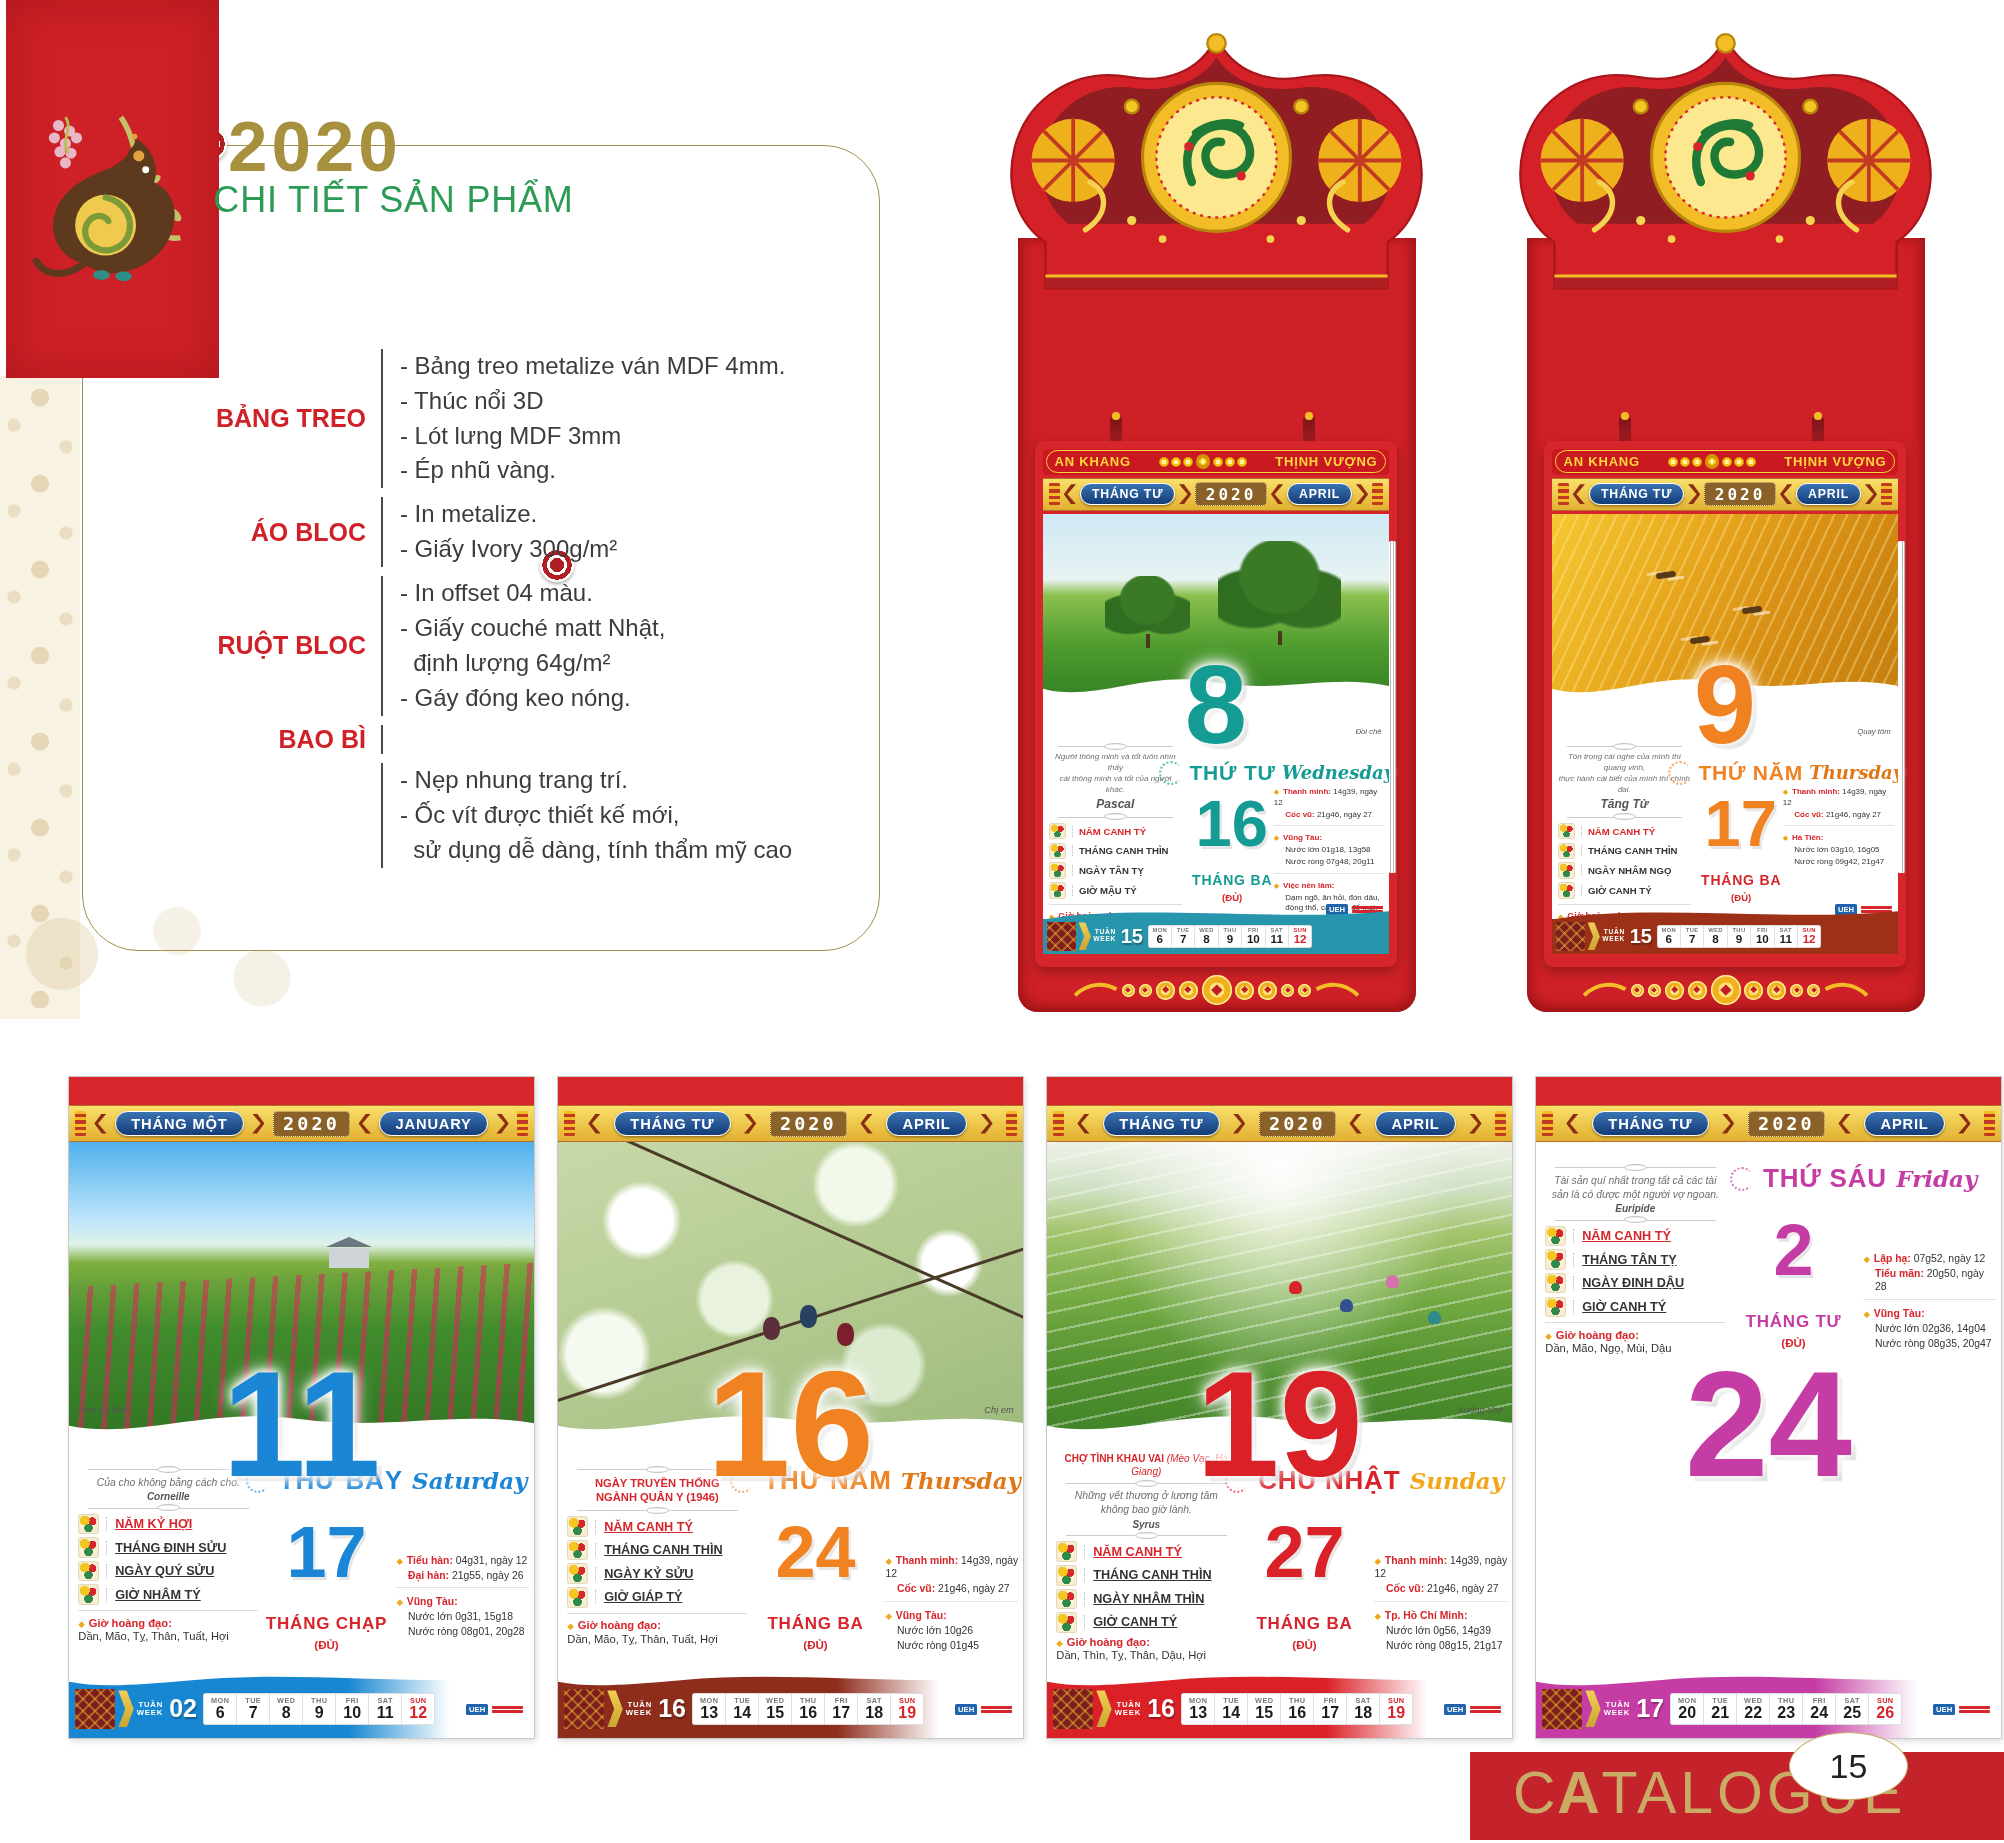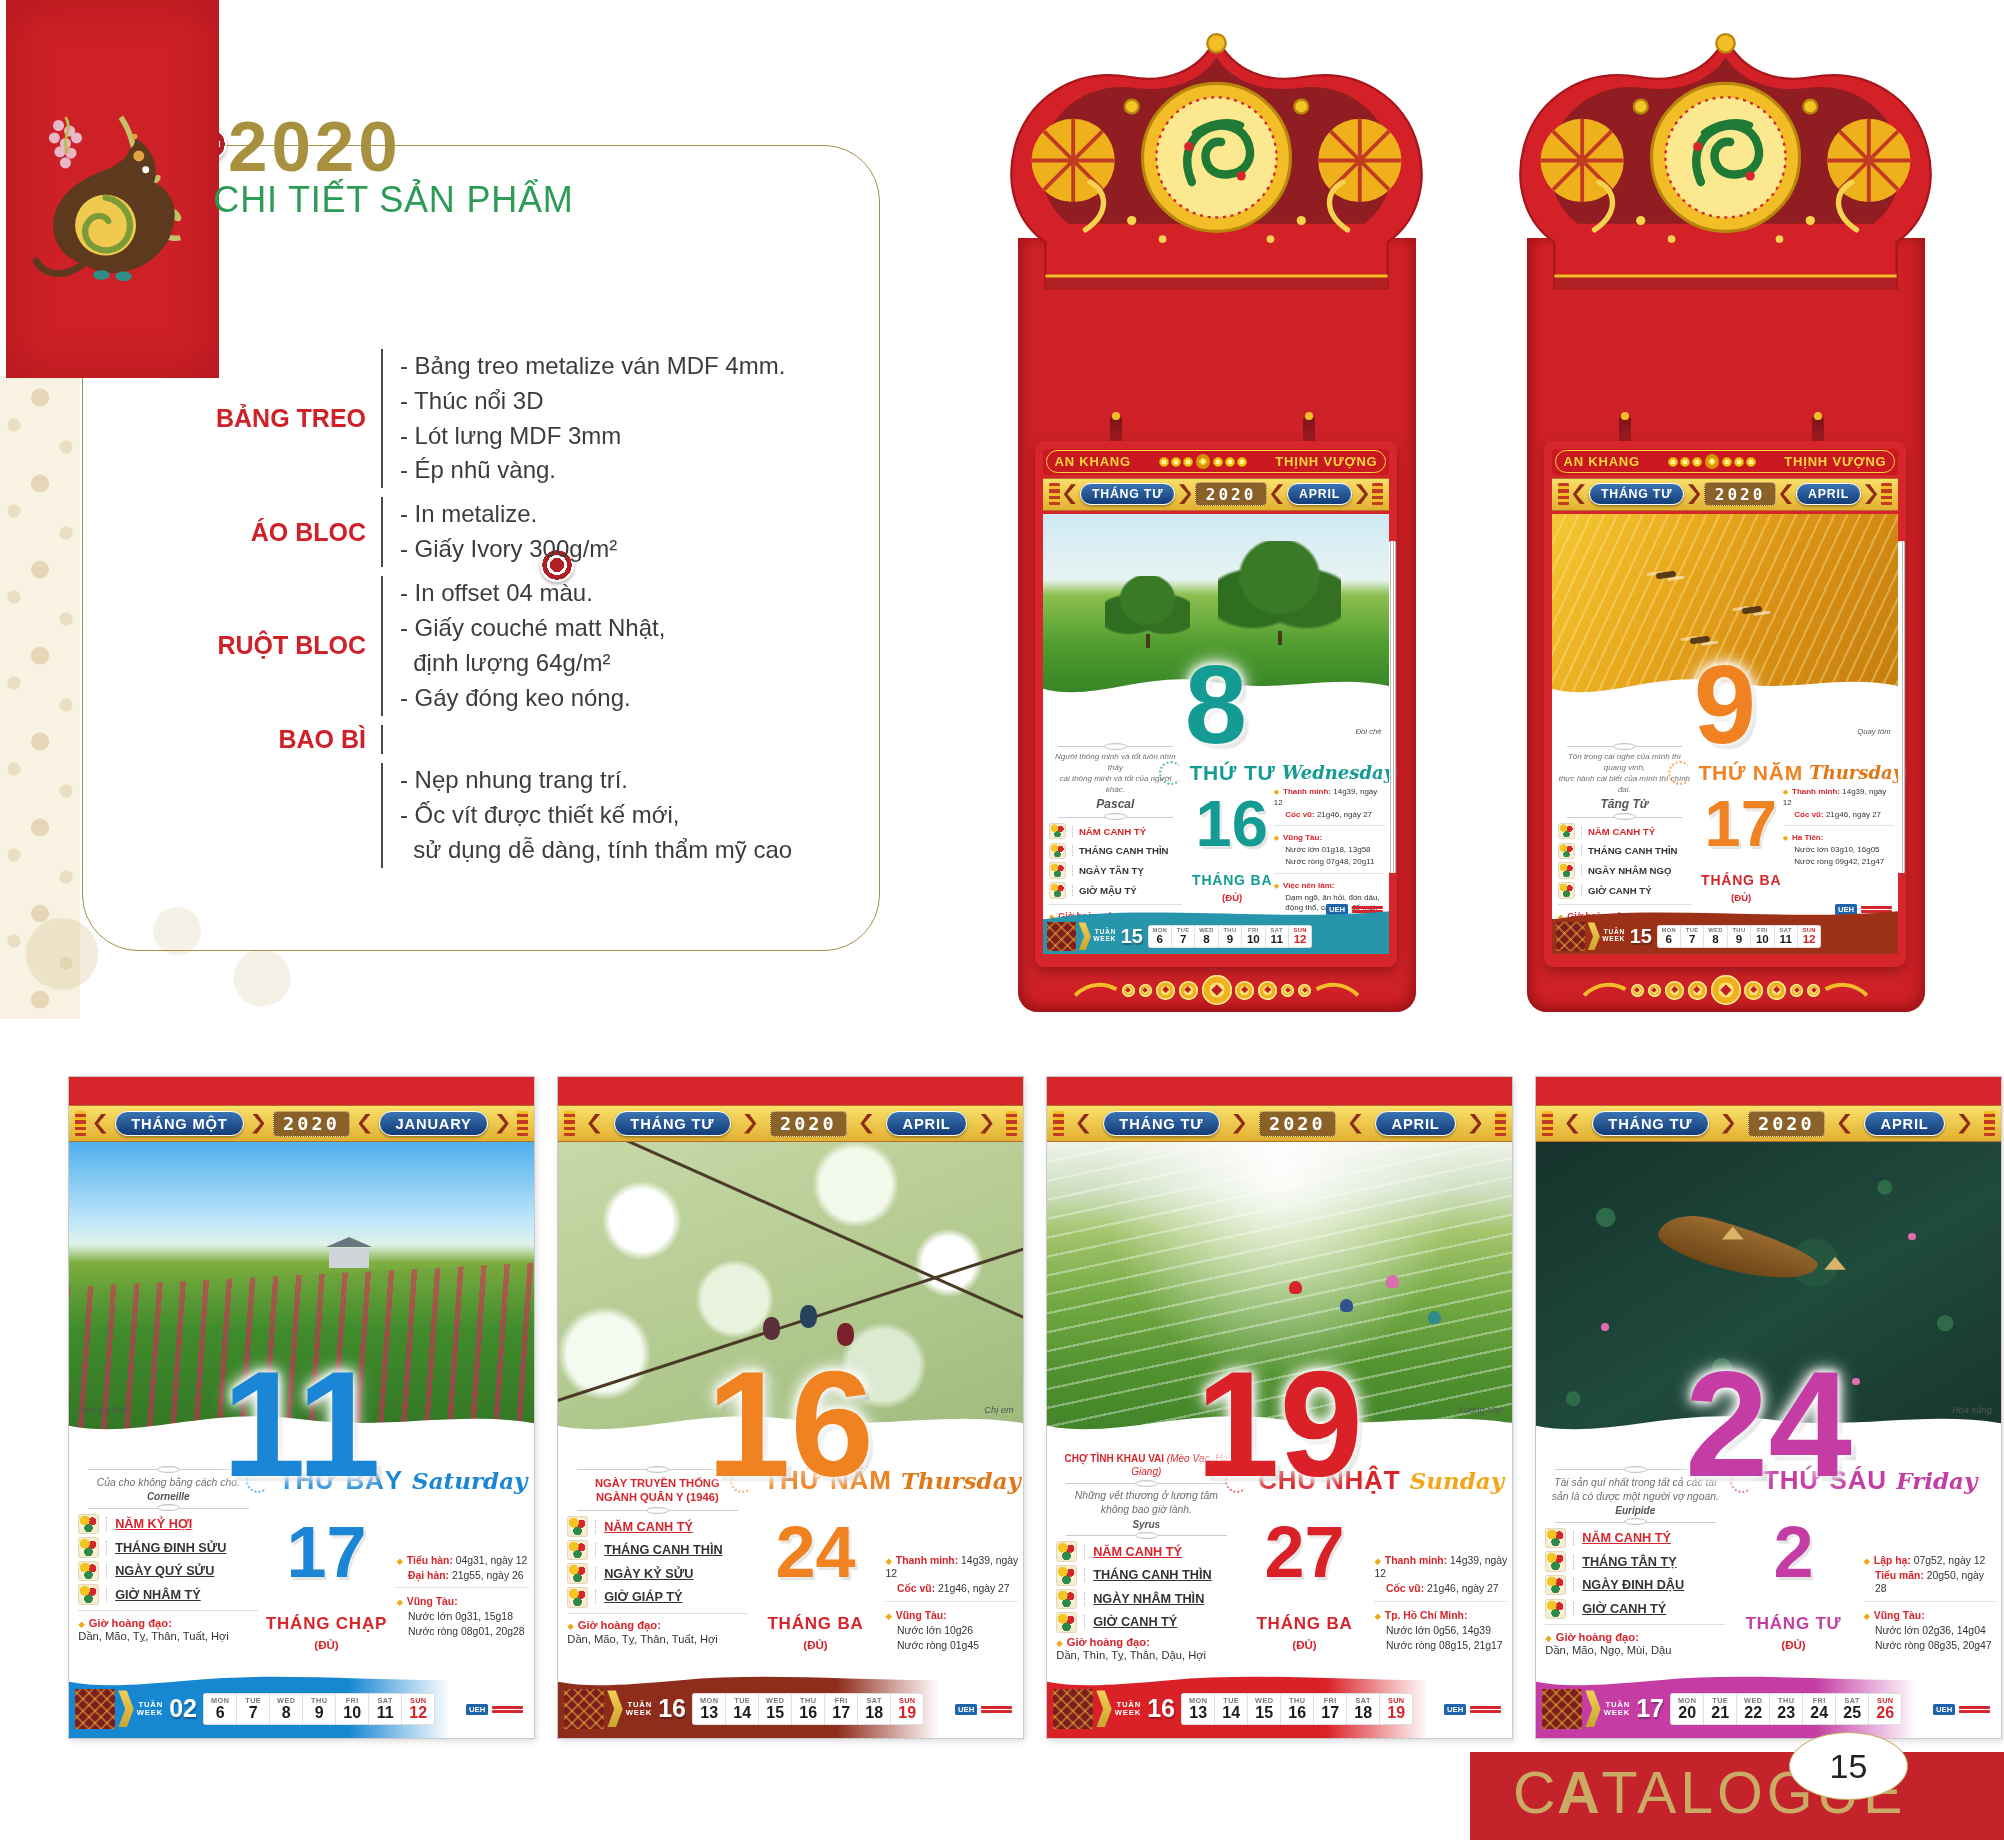--- a/index.html
+++ b/index.html
@@ -1115,33 +1115,20 @@
     <span class="bandorn"></span>
     <span class="chv l"></span>
     <span class="oval">THÁNG TƯ</span>
     <span class="chv r"></span>
     <span class="y2020">2020</span>
     <span class="chv l"></span>
     <span class="oval">APRIL</span>
     <span class="chv r"></span>
     <span class="bandorn"></span>
   </div>
-  <div class="photo scene-d">
-    <div class="boat-d"></div>
-    <div class="hat h1"></div>
-    <div class="hat h2"></div>
-    <div class="lily l1"></div>
-    <div class="lily l2"></div>
-    <div class="lily l3"></div>
-    <svg class="wave" viewBox="0 0 600 70" preserveAspectRatio="none">
-      <path d="M0,46 C90,68 180,16 300,36 C410,54 500,22 600,42" stroke="currentColor" stroke-width="7" fill="none" opacity=".9"></path>
-      <path d="M0,70 L0,40 C90,62 180,10 300,30 C410,48 500,16 600,36 L600,70 Z" fill="#fff"></path>
-    </svg>
-    <div class="pcap" style="right:9.3px;bottom:29px;">Hoa súng</div>
-  </div>
   <div class="solar">24</div>
   <div class="binfo">
     <div class="col-l">
       <div class="flr"></div>
       <div class="quote">Tài sản quí nhất trong tất cả các tài</div>
       <div class="quote">sản là có được một người vợ ngoan.</div>
       <div class="qauthor">Euripide</div>
       <div class="flr"></div>
       <div class="zrow">
           <span class="zi"></span>

